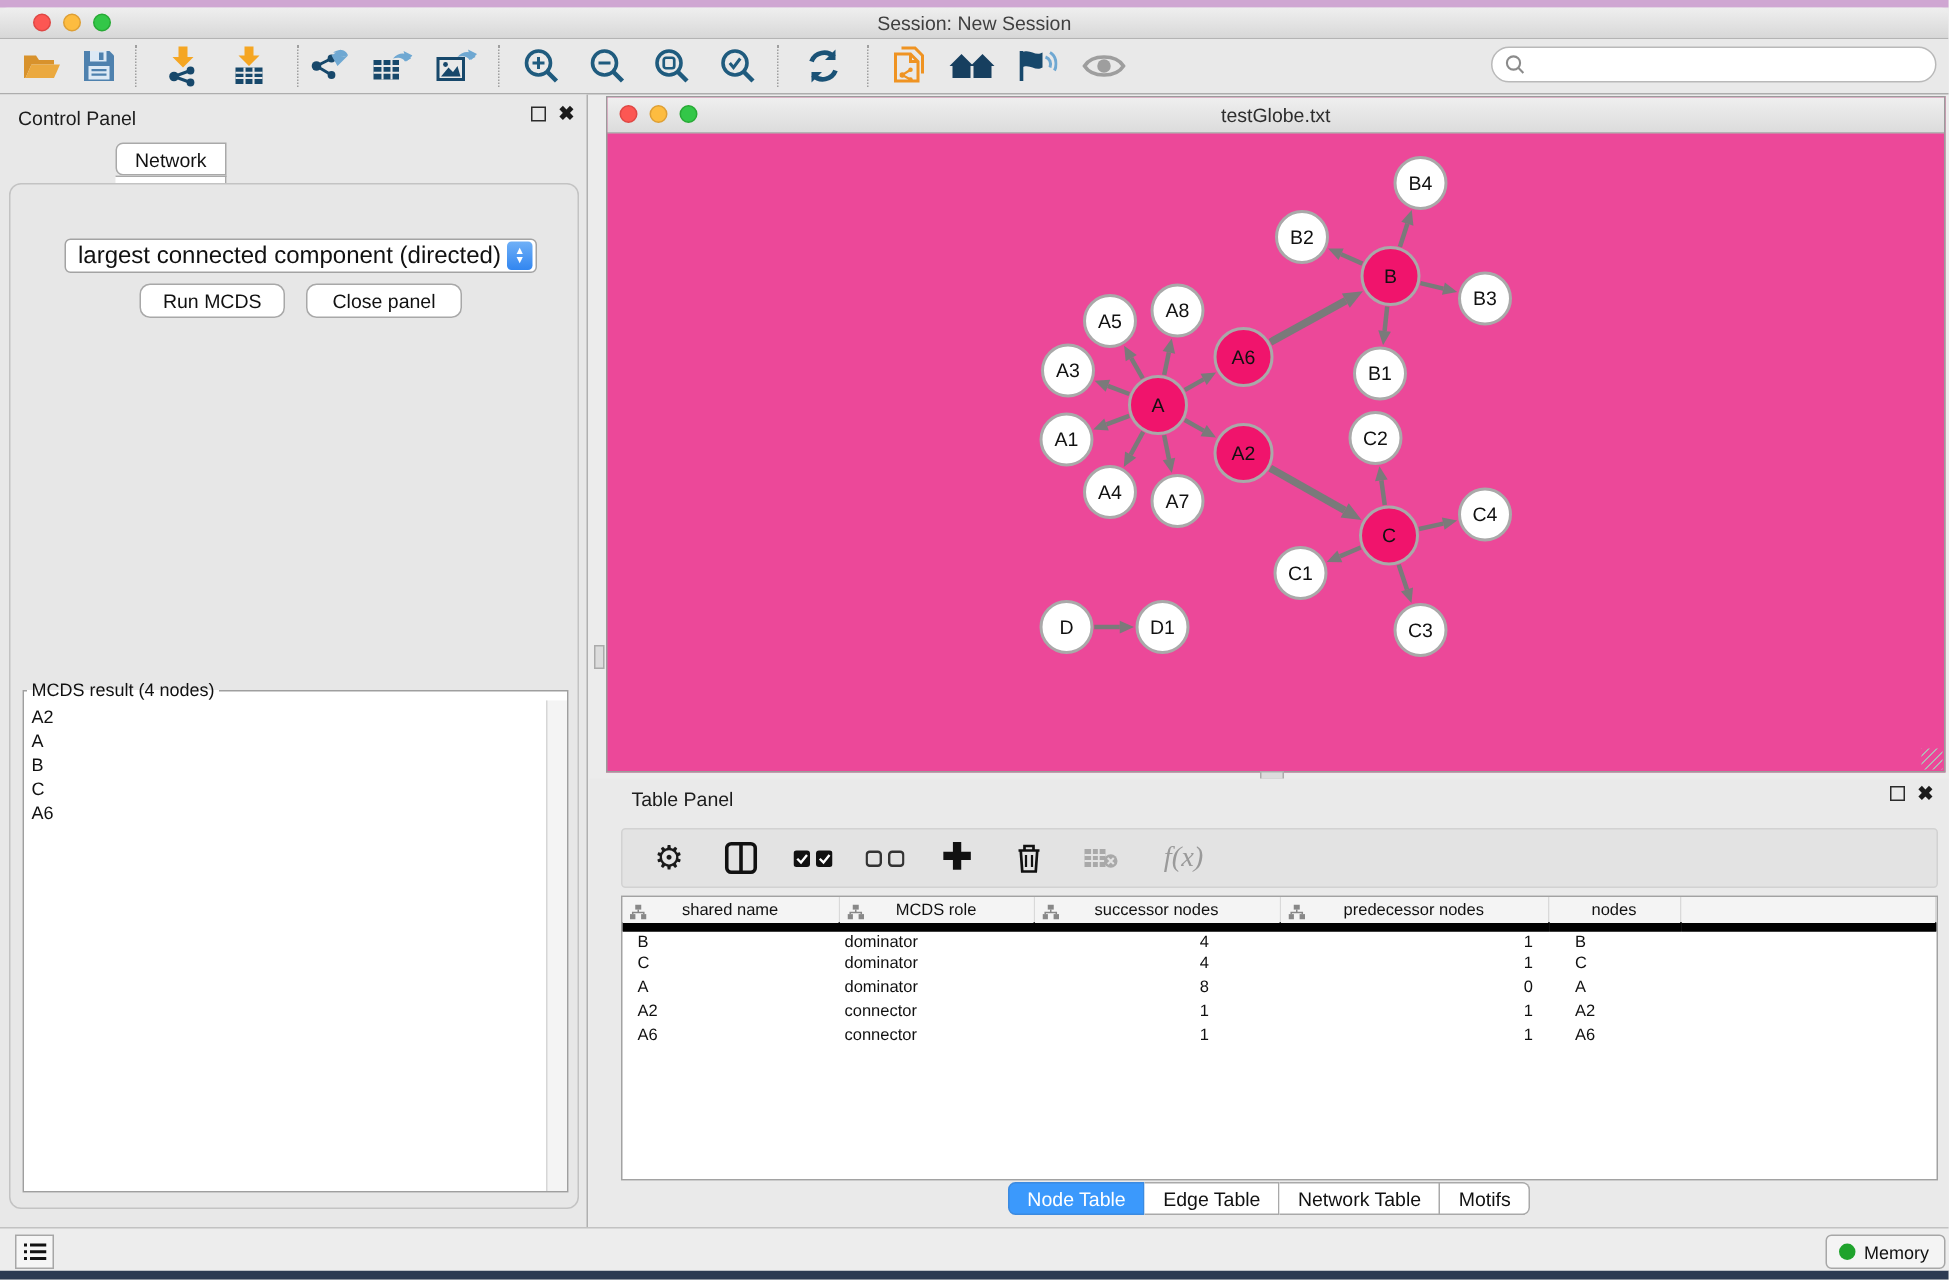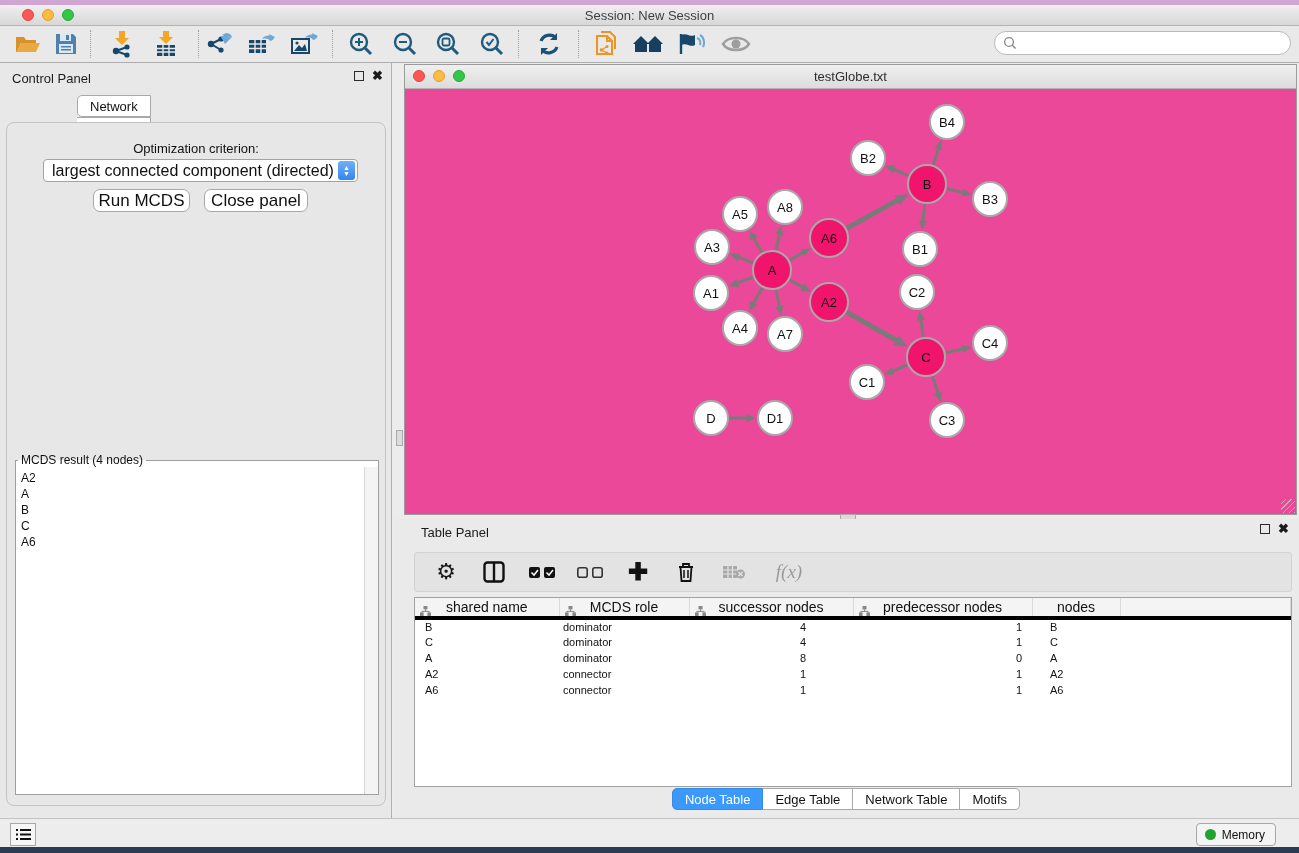--- a/index.html
+++ b/index.html
@@ -44,21 +44,21 @@
   .cp-content { position:absolute; left:6px; top:59px; width:380px; height:684px;
     background:#e7e7e7; border:1px solid #c3c3c3; border-radius:8px; }
   .opt-label { position:absolute; top:18px; width:100%; text-align:center; font-size:13px; color:#111; }
   .dropdown { position:absolute; left:36px; top:36px; width:315px; height:23px; background:#fff;
     border:1px solid #a3a3a3; border-radius:4px; display:flex; align-items:center; }
   .dropdown .val { flex:1; font-size:16px; padding-left:8px; color:#111; white-space:nowrap; overflow:hidden; }
   .dd-stepper { width:17px; height:19px; margin-right:2px; border-radius:3px;
     background:linear-gradient(#6fb0f7,#3286f0); display:flex; flex-direction:column; align-items:center; justify-content:center; }
   .dd-stepper span { color:#fff; font-size:7px; line-height:6px; }
   .btn { position:absolute; height:23px; background:#fff; border:1px solid #a8a8a8; border-radius:7px;
-    font-size:17px; color:#111; display:flex; align-items:center; justify-content:center; }
+    font-size:13px; color:#111; display:flex; align-items:center; justify-content:center; }
   fieldset.result-box { position:absolute; left:8px; top:330px; width:364px; height:342px;
     border:1px solid #9f9f9f; background:#fff; }
   fieldset.result-box legend { font-size:12px; color:#111; padding:0 3px; margin-left:2px; background:transparent; }
   .result-list { position:absolute; left:0; top:0; right:14px; bottom:0; background:#fff; padding:3px 0 0 5px; }
   .result-item { font-size:12px; color:#111; line-height:16px; }
   .vscroll { position:absolute; right:0; top:0; bottom:0; width:14px; background:#f4f4f4; border-left:1px solid #d6d6d6; }
 
   
   .net-window { left:404px; top:64px; width:893px; height:451px; background:#ec4899; border:1px solid #9b9b9b; }
   .net-titlebar { position:absolute; left:0; top:0; right:0; height:24px;
@@ -75,33 +75,33 @@
   .table-panel { left:393px; top:519px; width:906px; height:299px; background:#eaeaea; }
   .tp-header { position:absolute; left:28px; top:6px; font-size:13px; color:#1c1c1c; }
   .tp-toolbar { position:absolute; left:21px; top:33px; width:878px; height:40px;
     background:#e3e3e3; border:1px solid #d2d2d2; border-radius:3px; display:flex; align-items:center; gap:22px; padding-left:18px; }
   .tp-tool { width:26px; display:flex; align-items:center; justify-content:center; }
   .fx { font-family:"Liberation Serif", serif; font-style:italic; font-size:19px; color:#9a9a9a; }
   .gear-glyph { font-size:22px; color:#1a1a1a; line-height:22px; }
   .plus-glyph { font-size:24px; font-weight:bold; color:#111; line-height:22px; }
   .data-table { position:absolute; left:21px; top:78px; width:878px; height:190px; background:#fff; border:1px solid #a2a2a2; overflow:hidden; }
   table.grid { border-collapse:collapse; table-layout:fixed; width:100%; }
-  table.grid th { height:20px; background:#f4f4f4; border-bottom:4px solid #000000; border-right:1px solid #d9d9d9;
-    font-size:14px; font-weight:normal; color:#111; text-align:center; position:relative; }
+  table.grid th { height:20px; background:#f4f4f4; border-bottom:6px solid #000000; border-right:1px solid #d9d9d9;
+    font-size:11px; font-weight:normal; color:#111; text-align:center; position:relative; }
   table.grid th .hicon { position:absolute; left:5px; top:5px; }
   table.grid td { font-size:11px; color:#111; height:16px; padding:0 4px; white-space:nowrap; }
   td.num { text-align:right; }
   .tp-tabs { position:absolute; left:0; top:269px; width:100%; display:flex; justify-content:center; }
   .tp-tabs .seg-tab { height:22px; }
 
   
   .statusbar { left:0; top:818px; width:1299px; height:29px; background:#ededed; border-top:1px solid #c2c2c2; }
   .list-btn { position:absolute; left:10px; top:4px; width:26px; height:23px; background:#f6f6f6;
     border:1px solid #a7a7a7; display:flex; align-items:center; justify-content:center; }
-  .memory-btn { position:absolute; right:23px; top:4px; height:23px; padding:0 10px 0 8px; background:#f4f4f4;
+  .memory-btn { position:absolute; right:2px; top:4px; height:23px; padding:0 10px 0 8px; background:#f4f4f4;
     border:1px solid #a7a7a7; border-radius:4px; display:flex; align-items:center; gap:6px; font-size:12px; color:#111; }
   .mem-dot { width:11px; height:11px; border-radius:50%; background:#1fa32c; }
   svg text { font-family:"Liberation Sans", sans-serif; }
 </style>
 </head>
 <body>
 
 <div class="abs wall-top"></div>
 <div class="abs wall-bottom"></div>
 
@@ -259,21 +259,20 @@
     <span class="float-icon"></span>
     <span class="close-icon">✖</span>
   </div>
   <div class="seg-tabs" style="left:77px; top:32px;">
     <div class="seg-tab">Network</div>
     <div class="seg-tab">Style</div>
     <div class="seg-tab">Select</div>
     <div class="seg-tab active">MCDS</div>
   </div>
   <div class="cp-content">
-    <div class="opt-label">Optimization criterion:</div>
     <div class="dropdown">
       <span class="val">largest connected component (directed)</span>
       <span class="dd-stepper">
           <span>▲</span>
           <span>▼</span>
         </span>
     </div>
     <div class="btn" style="left:86px; top:66px; width:97px;">Run MCDS</div>
     <div class="btn" style="left:197px; top:66px; width:104px;">Close panel</div>
     <fieldset class="result-box">

